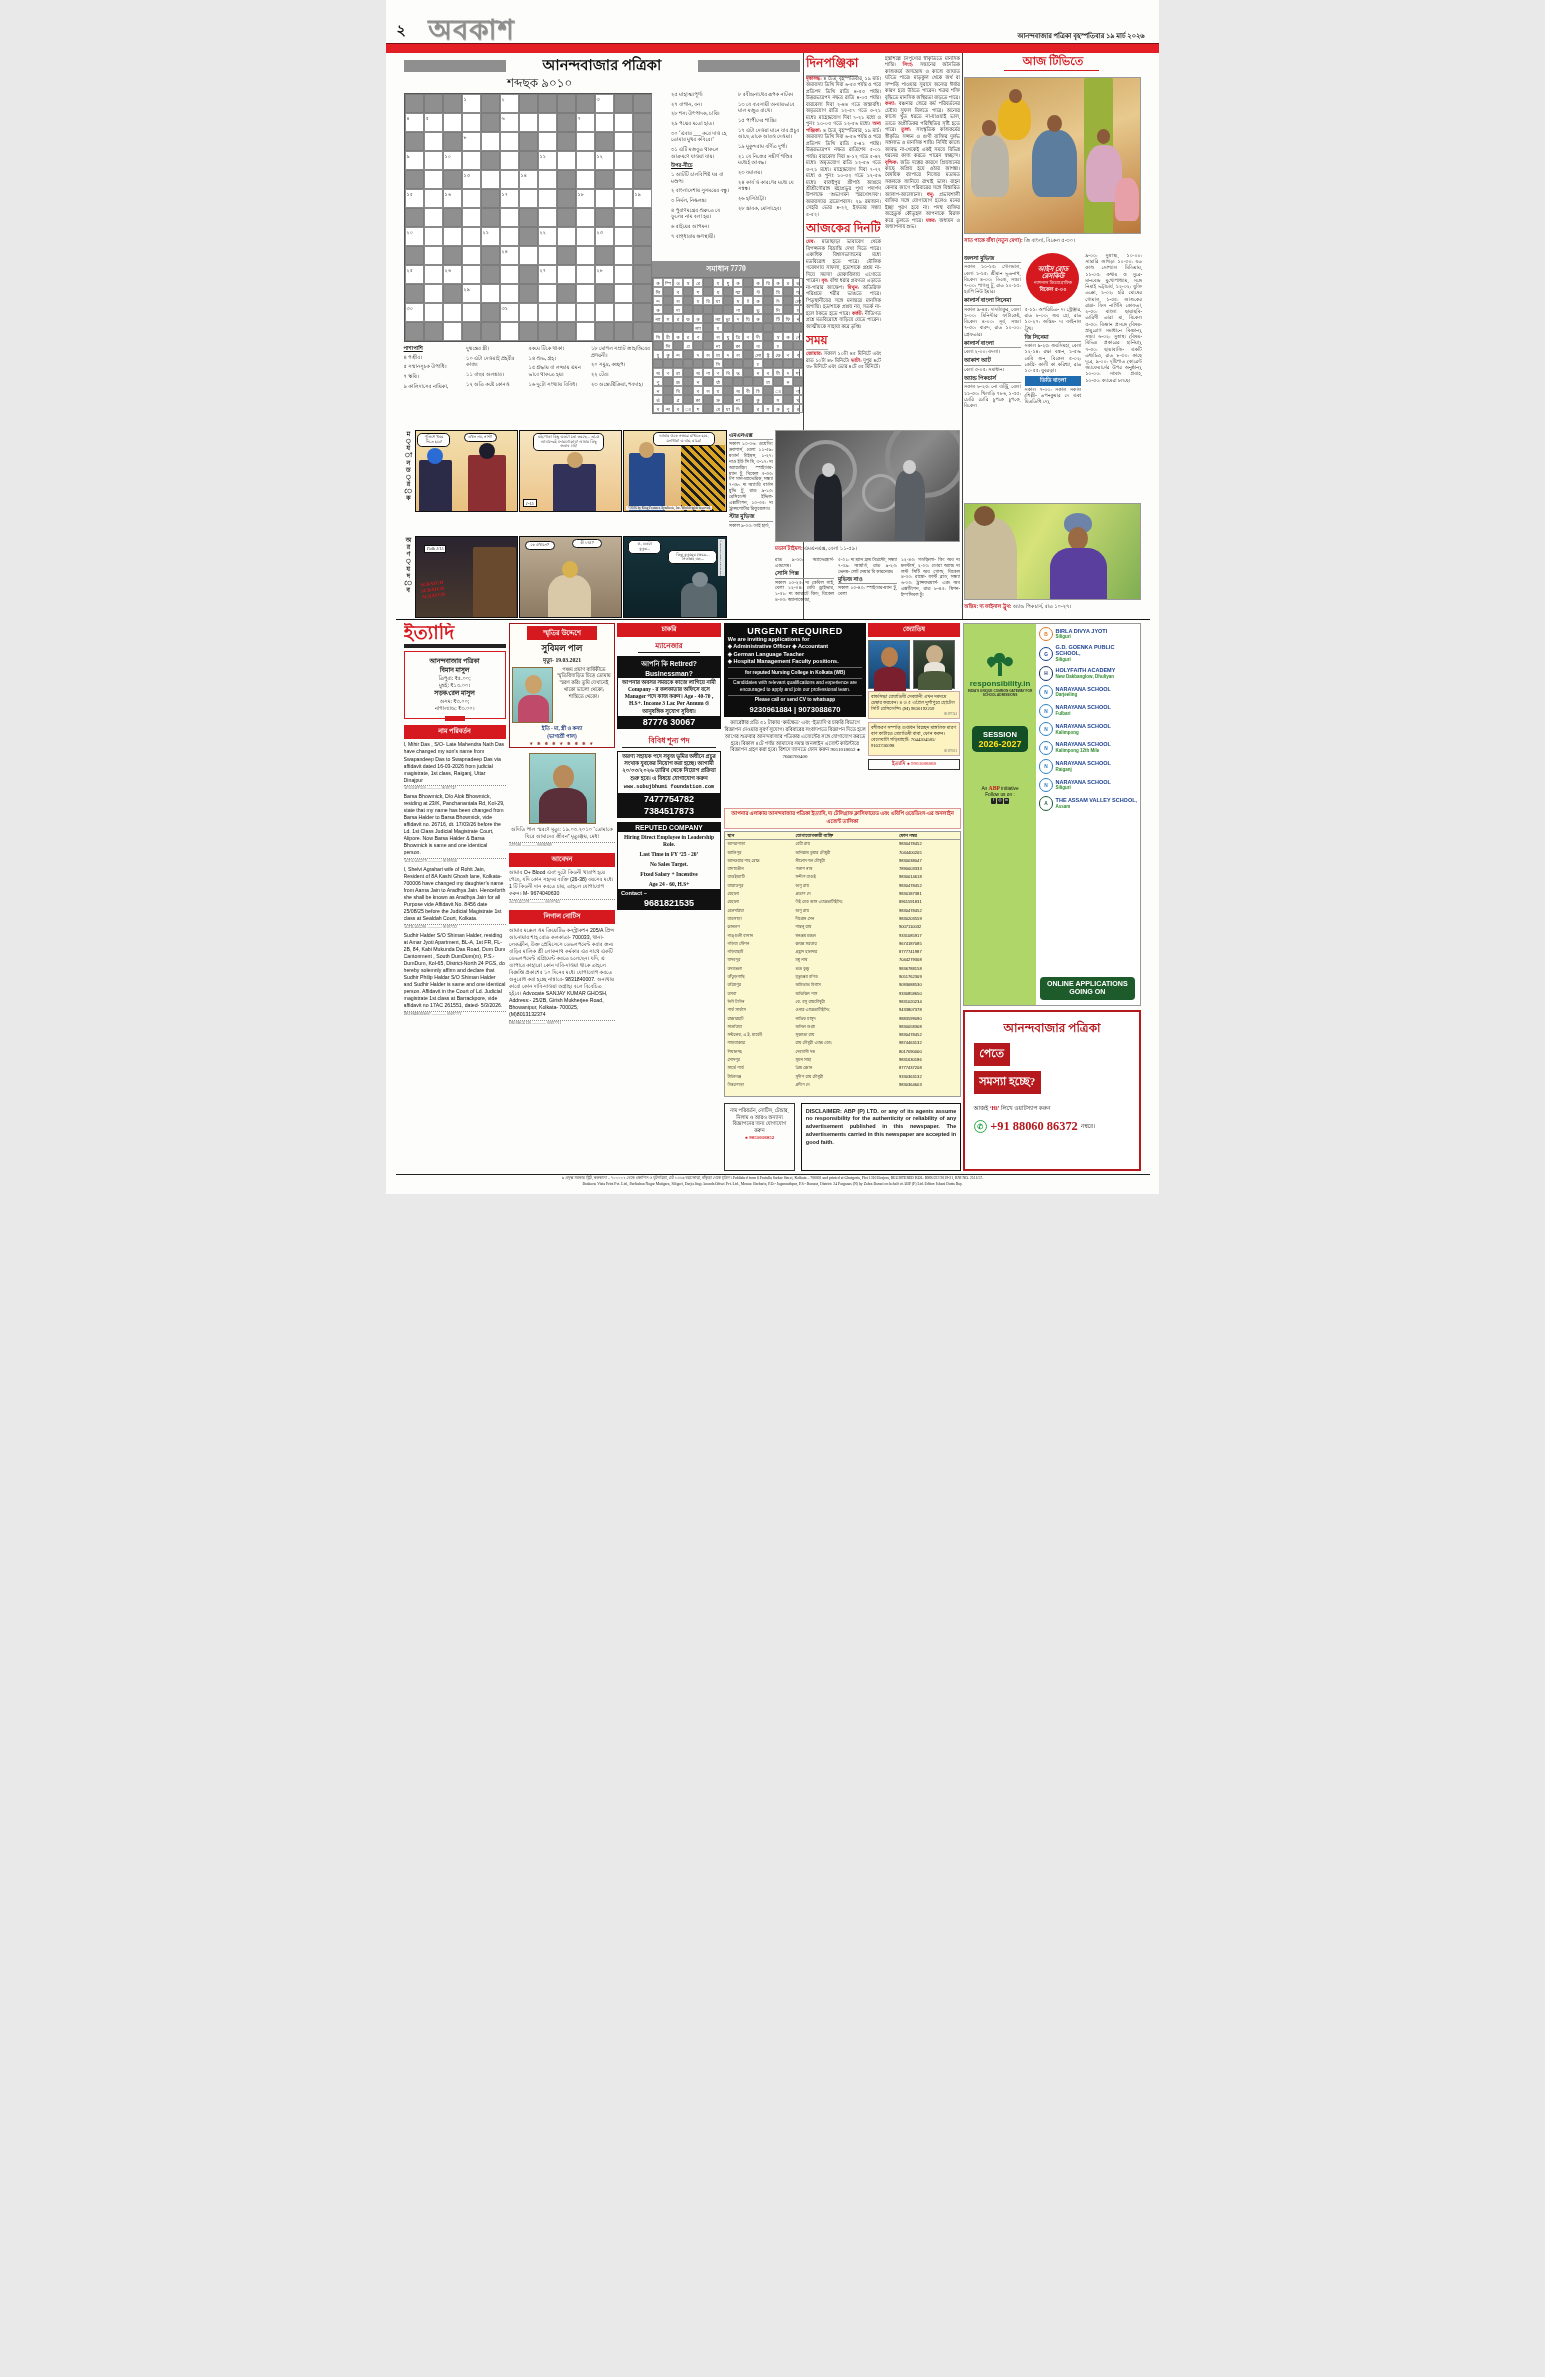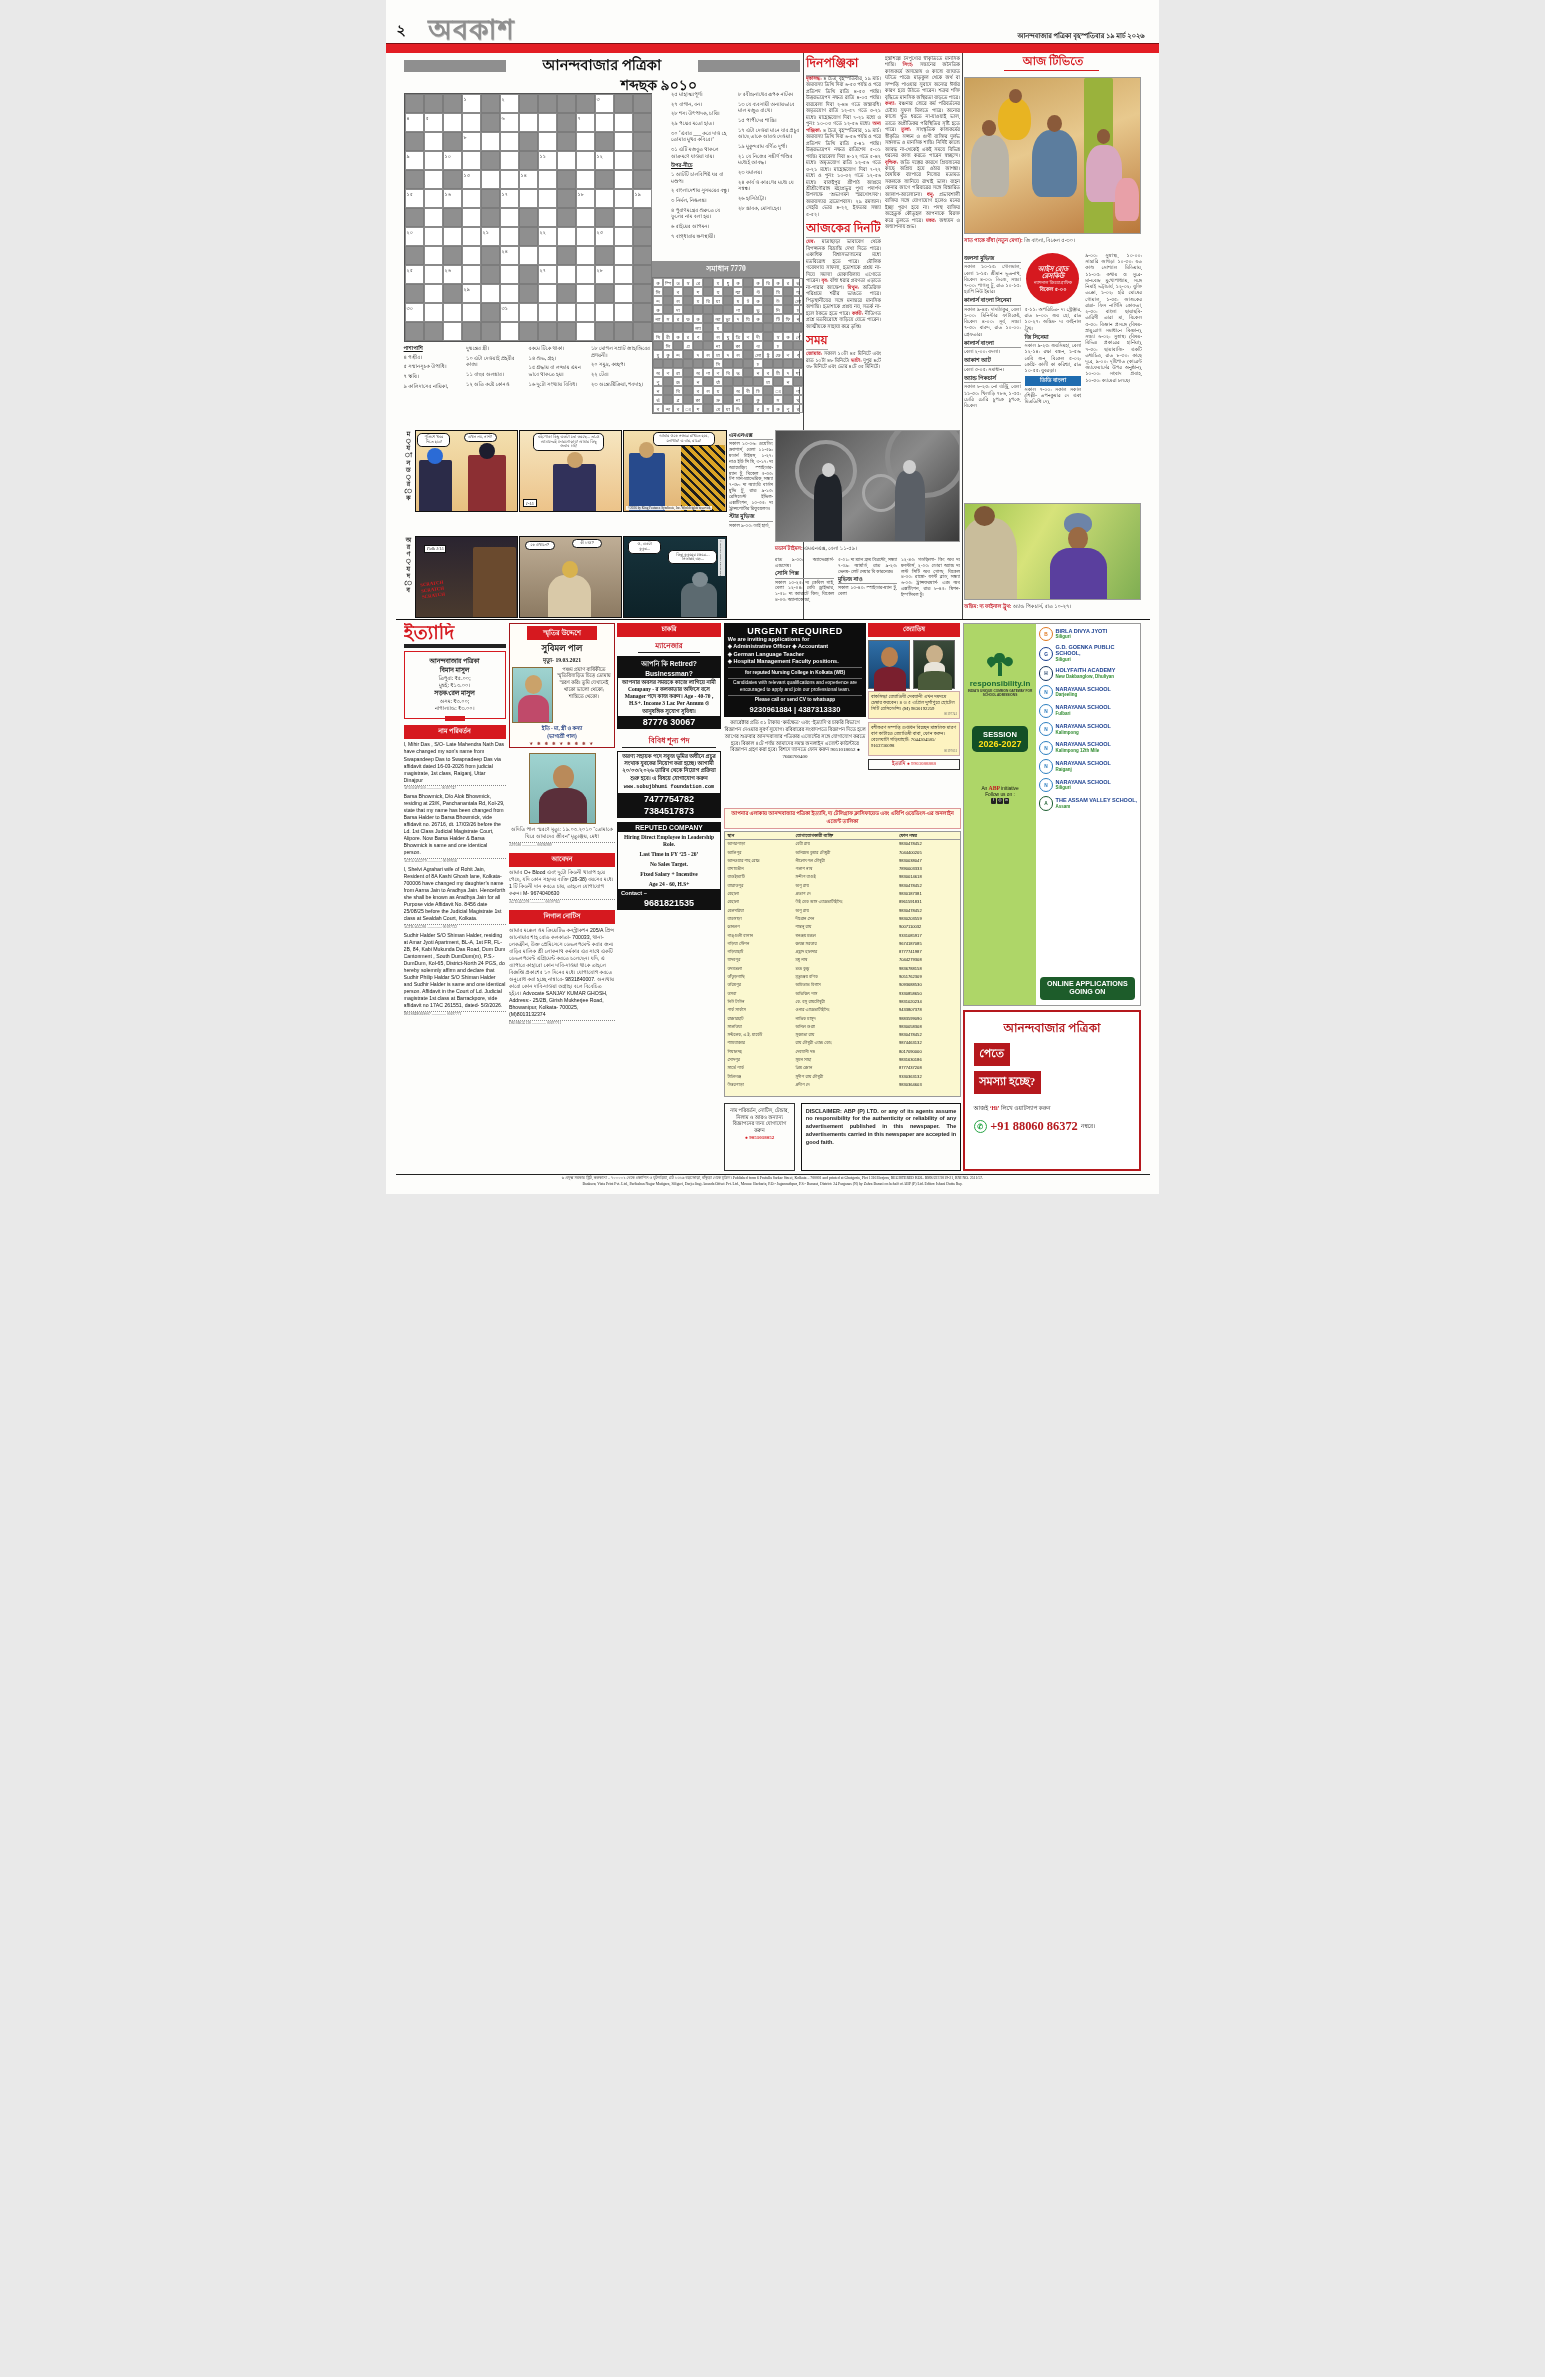--- a/index.html
+++ b/index.html
@@ -12,21 +12,21 @@
             letter-spacing:1px;text-shadow:0.5px 0.5px 0 #bbb;}
   .hdr-date{position:absolute;right:14.3px;top:29.5px;font-size:6.7px;font-weight:bold;}
   .redbar{position:absolute;left:0;top:43px;width:773px;height:9.5px;background:#e31e24;border-top:1px solid #7c0f12;}
   
   .vsep{position:absolute;width:0.5px;background:#444;}
   .hsep{position:absolute;height:1.4px;background:#111;}
   .uhead{font-weight:bold;text-decoration:underline;}
   
   .xw-titlebar{position:absolute;height:12.4px;background:#8f8f8f;top:60px;}
   .xw-title{position:absolute;left:121px;top:53px;width:190px;text-align:center;font-size:14.7px;font-weight:900;}
-  .xw-sub{position:absolute;left:121px;top:74px;width:190px;text-align:right;font-size:14px;font-weight:bold;}
+  .xw-sub{position:absolute;left:121px;top:74px;width:190px;text-align:left;font-size:12px;font-weight:normal;}
   #xw-grid{position:absolute;left:17.6px;top:93px;width:248px;display:grid;
            grid-template-columns:repeat(13,19px);grid-auto-rows:19px;border:0.5px solid #555;}
   .xcell{border:0.5px solid #8a8a8a;background:#fff;position:relative;}
   .xcell.blk{background:#8f8f8f;border-color:#7c7c7c;}
   .xnum{position:absolute;left:1px;top:0.5px;font-size:4.8px;}
   .cluecol{position:absolute;top:91px;font-size:5.2px;line-height:1.3;}
   .clue{margin-bottom:2.9px;}
   .sol-wrap{position:absolute;left:266px;top:261px;width:148px;}
   .sol-head{background:#8f8f8f;color:#fff;text-align:center;font-size:7.6px;font-weight:bold;padding:1.4px 0;}
   #sol-grid{display:grid;grid-template-columns:repeat(15,10px);grid-auto-rows:9px;border:0.5px solid #777;background:#fff;}
@@ -958,21 +958,21 @@
   <div class="bcol" style="left:338px;width:142px;height:235px;" data-name="urgent-column">
     <div class="urgent" data-name="urgent-required-ad">
       <div class="urg-t" data-name="ad-headline">URGENT REQUIRED</div>
       <div class="urg-l" data-name="ad-line">We are inviting applications for</div>
       <div class="urg-l" data-name="ad-line">◈ Administrative Officer  ◈ Accountant</div>
       <div class="urg-l" data-name="ad-line">◈ German Language Teacher</div>
       <div class="urg-l" data-name="ad-line">◈ Hospital Management Faculty positions.</div>
       <div class="urg-m" style="font-weight:bold;" data-name="ad-line">for reputed Nursing College in Kolkata (WB)</div>
       <div class="urg-m" data-name="ad-line">Candidates with relevant qualifications and experience are encouraged to apply and join our professional team.</div>
       <div class="urg-m" style="font-weight:bold;" data-name="ad-line">Please call or send CV to whatsapp</div>
-      <div class="urg-p" data-name="ad-phone">9230961884 | 4387313330</div>
+      <div class="urg-p" data-name="ad-phone">9230961884 | 9073088670</div>
     </div>
     <div class="notice" data-name="agent-ad-notice">ক্যারেক্টার প্রতি ৫১ টাকায় ‘কর্মক্ষেত্র’ এবং ‘ইত্যাদি’র চাকরি বিভাগে বিজ্ঞাপন দেওয়ার সুবর্ণ সুযোগ। রবিবারের সংবাদপত্রে বিজ্ঞাপন দিতে হলে আগের শুক্রবার আনন্দবাজার পত্রিকার এজেন্টের সঙ্গে যোগাযোগ করতে হবে। বিকাল ৪টে পর্যন্ত আমাদের সমস্ত অনলাইন এজেন্ট কাউন্টারে বিজ্ঞাপন গ্রহণ করা হবে। বিশদে জানতে ফোন করুন 9051018052 ● 7666700400</div>
   </div>
 
   <div class="bcol" style="left:482px;width:92px;height:184px;" data-name="jyotish-column">
     <div class="secbar" style="margin-top:0;" data-name="jyotish-header">জ্যোতিষ</div>
     <div style="display:flex;gap:2.9px;">
       <div class="jyo-photo" style="width:42px;height:49px;" data-name="astrologer-photo-1">
         <div class="head" style="left:12.4px;top:6.7px;width:17px;height:20px;background:#b9804e;" data-name="face"></div>
         <div class="torso" style="left:4.8px;top:26px;width:32px;height:24px;background:#7a1f2e;" data-name="shawl"></div>

